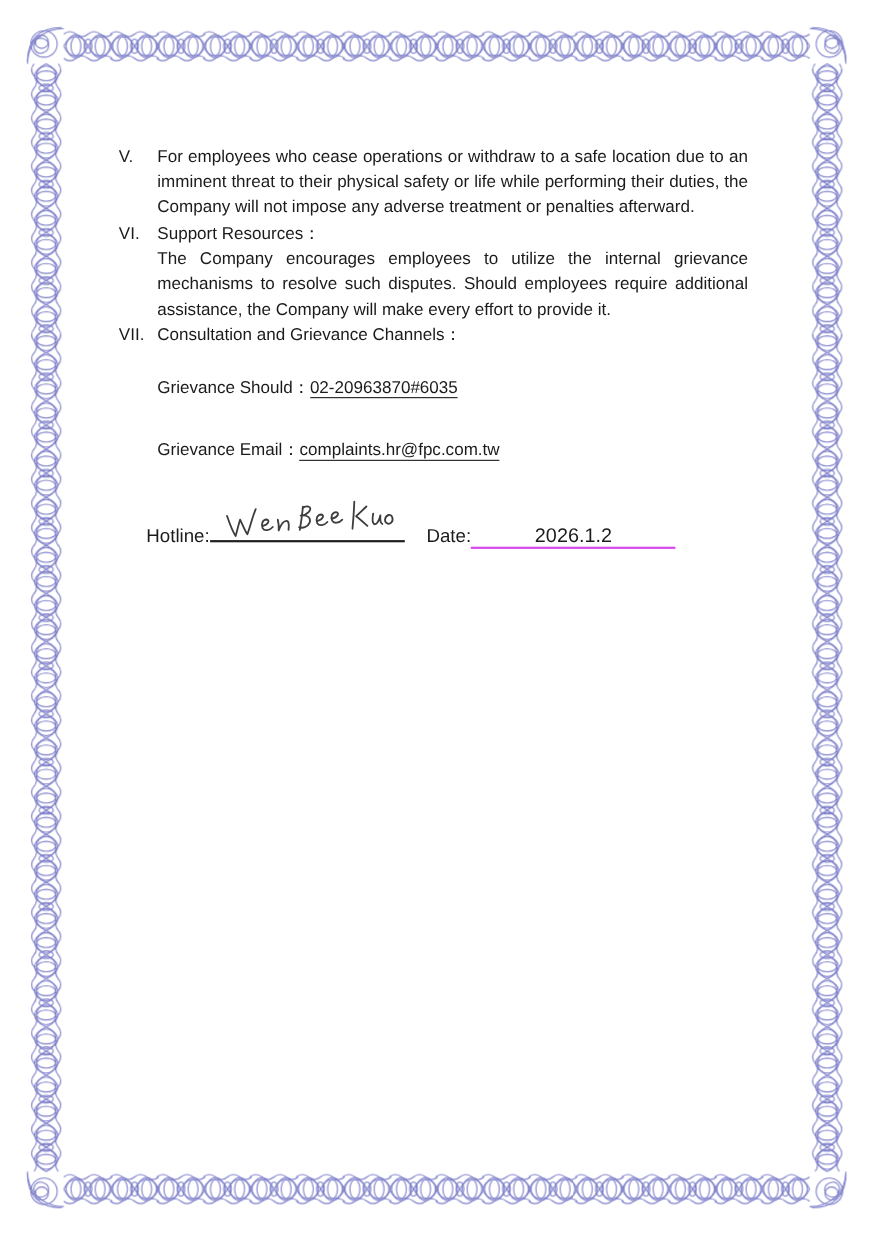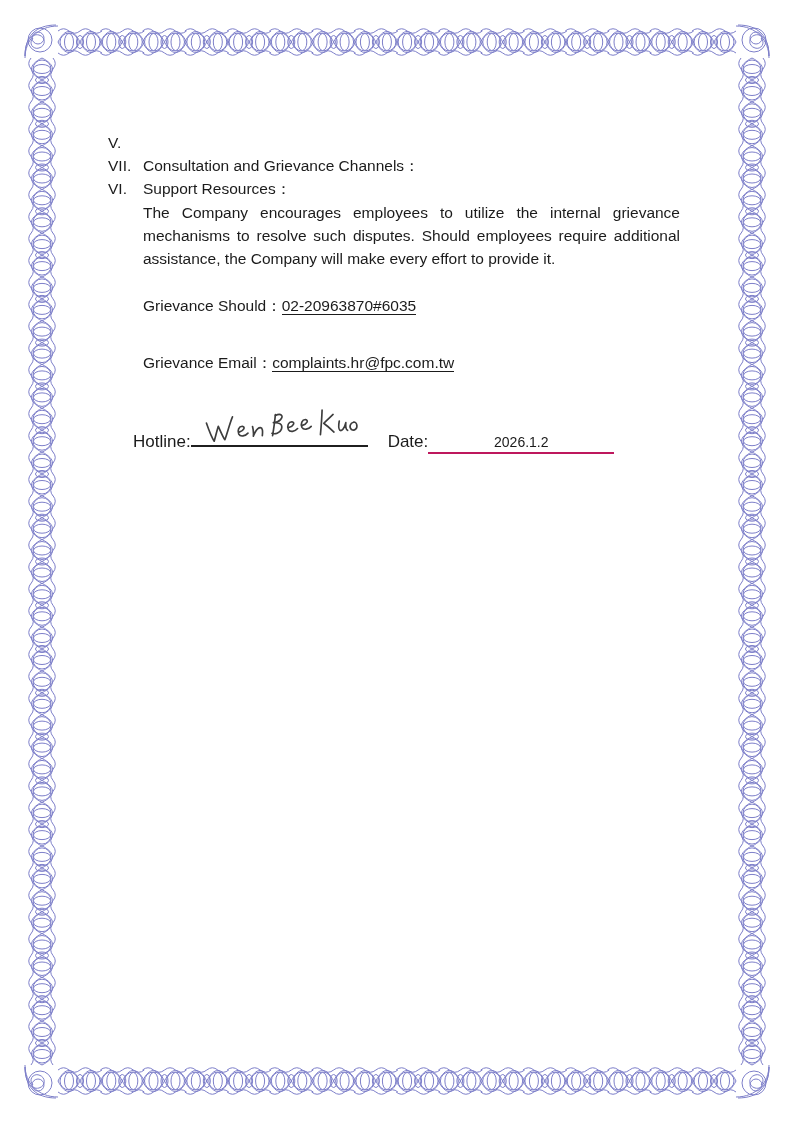--- a/index.html
+++ b/index.html
@@ -36,22 +36,22 @@
     display:inline-block;vertical-align:baseline;
     width:177px;height:22px;
     border-bottom:2px solid #1f1f1f;
     position:relative;
   }
   .sigline svg{position:absolute;left:6px;bottom:-4px;}
   .datelabel{margin-left:20px;}
   .dateline{
     display:inline-block;vertical-align:baseline;
     width:186px;height:22px;
-    border-bottom:2px solid #be185d;
-    text-align:center;font-size:14px;
+    border-bottom:2px solid #d946ef;
+    text-align:center;font-size:18px;
   }
 </style>
 </head>
 <body>
 
 <div class="page">
 
   <svg id="lace-border" class="lace" width="794" height="1123" viewBox="0 0 794 1123" aria-hidden="true">
     <defs>
       <g id="laceTile">
@@ -156,35 +156,36 @@
         <use href="#cornerMotif" transform="translate(22,1101) scale(1,-1)"></use>
         <use href="#cornerMotif" transform="translate(772,1101) scale(-1,-1)"></use>
       </g>
   </svg>
 
   <div class="content">
 
     <div class="section">
       <div class="num">V.</div>
       <div class="stext">
-      </div>
-    </div>
-
-    <div class="section">
-      <div class="num">VII.</div>
-      <div class="stext">
-        <div class="stitle">Consultation and Grievance Channels：</div>
+        <div class="sbody">For employees who cease operations or withdraw to a safe location due to an imminent threat to their physical safety or life while performing their duties, the Company will not impose any adverse treatment or penalties afterward.</div>
       </div>
     </div>
 
     <div class="section">
       <div class="num">VI.</div>
       <div class="stext">
         <div class="stitle">Support Resources：</div>
         <div class="sbody">The Company encourages employees to utilize the internal grievance mechanisms to resolve such disputes. Should employees require additional assistance, the Company will make every effort to provide it.</div>
+      </div>
+    </div>
+
+    <div class="section">
+      <div class="num">VII.</div>
+      <div class="stext">
+        <div class="stitle">Consultation and Grievance Channels：</div>
       </div>
     </div>
 
     <div class="contact first">
       <span>Grievance Should：</span><span class="cvalue">02-20963870#6035</span>
     </div>
 
     <div class="contact second">
       <span>Grievance Email：</span><span class="cvalue">complaints.hr@fpc.com.tw</span>
     </div>

